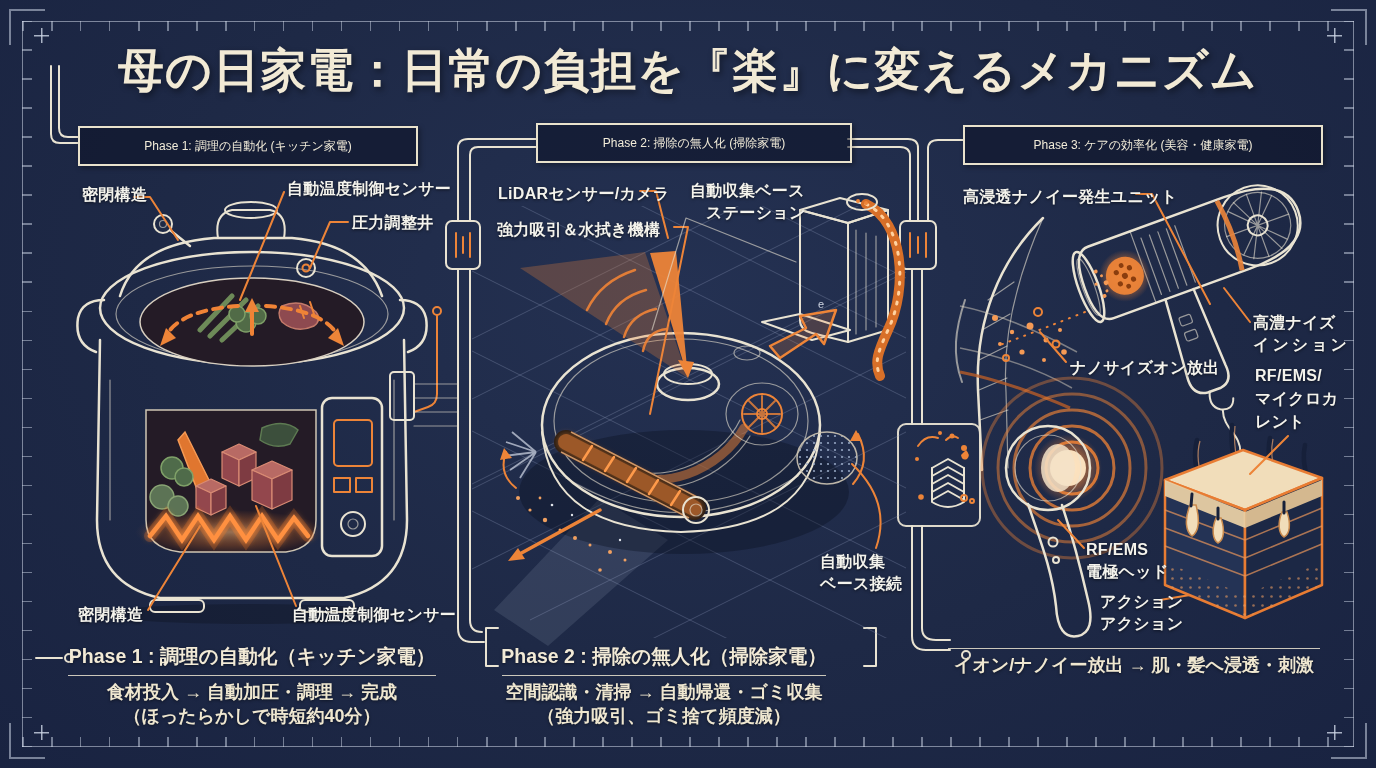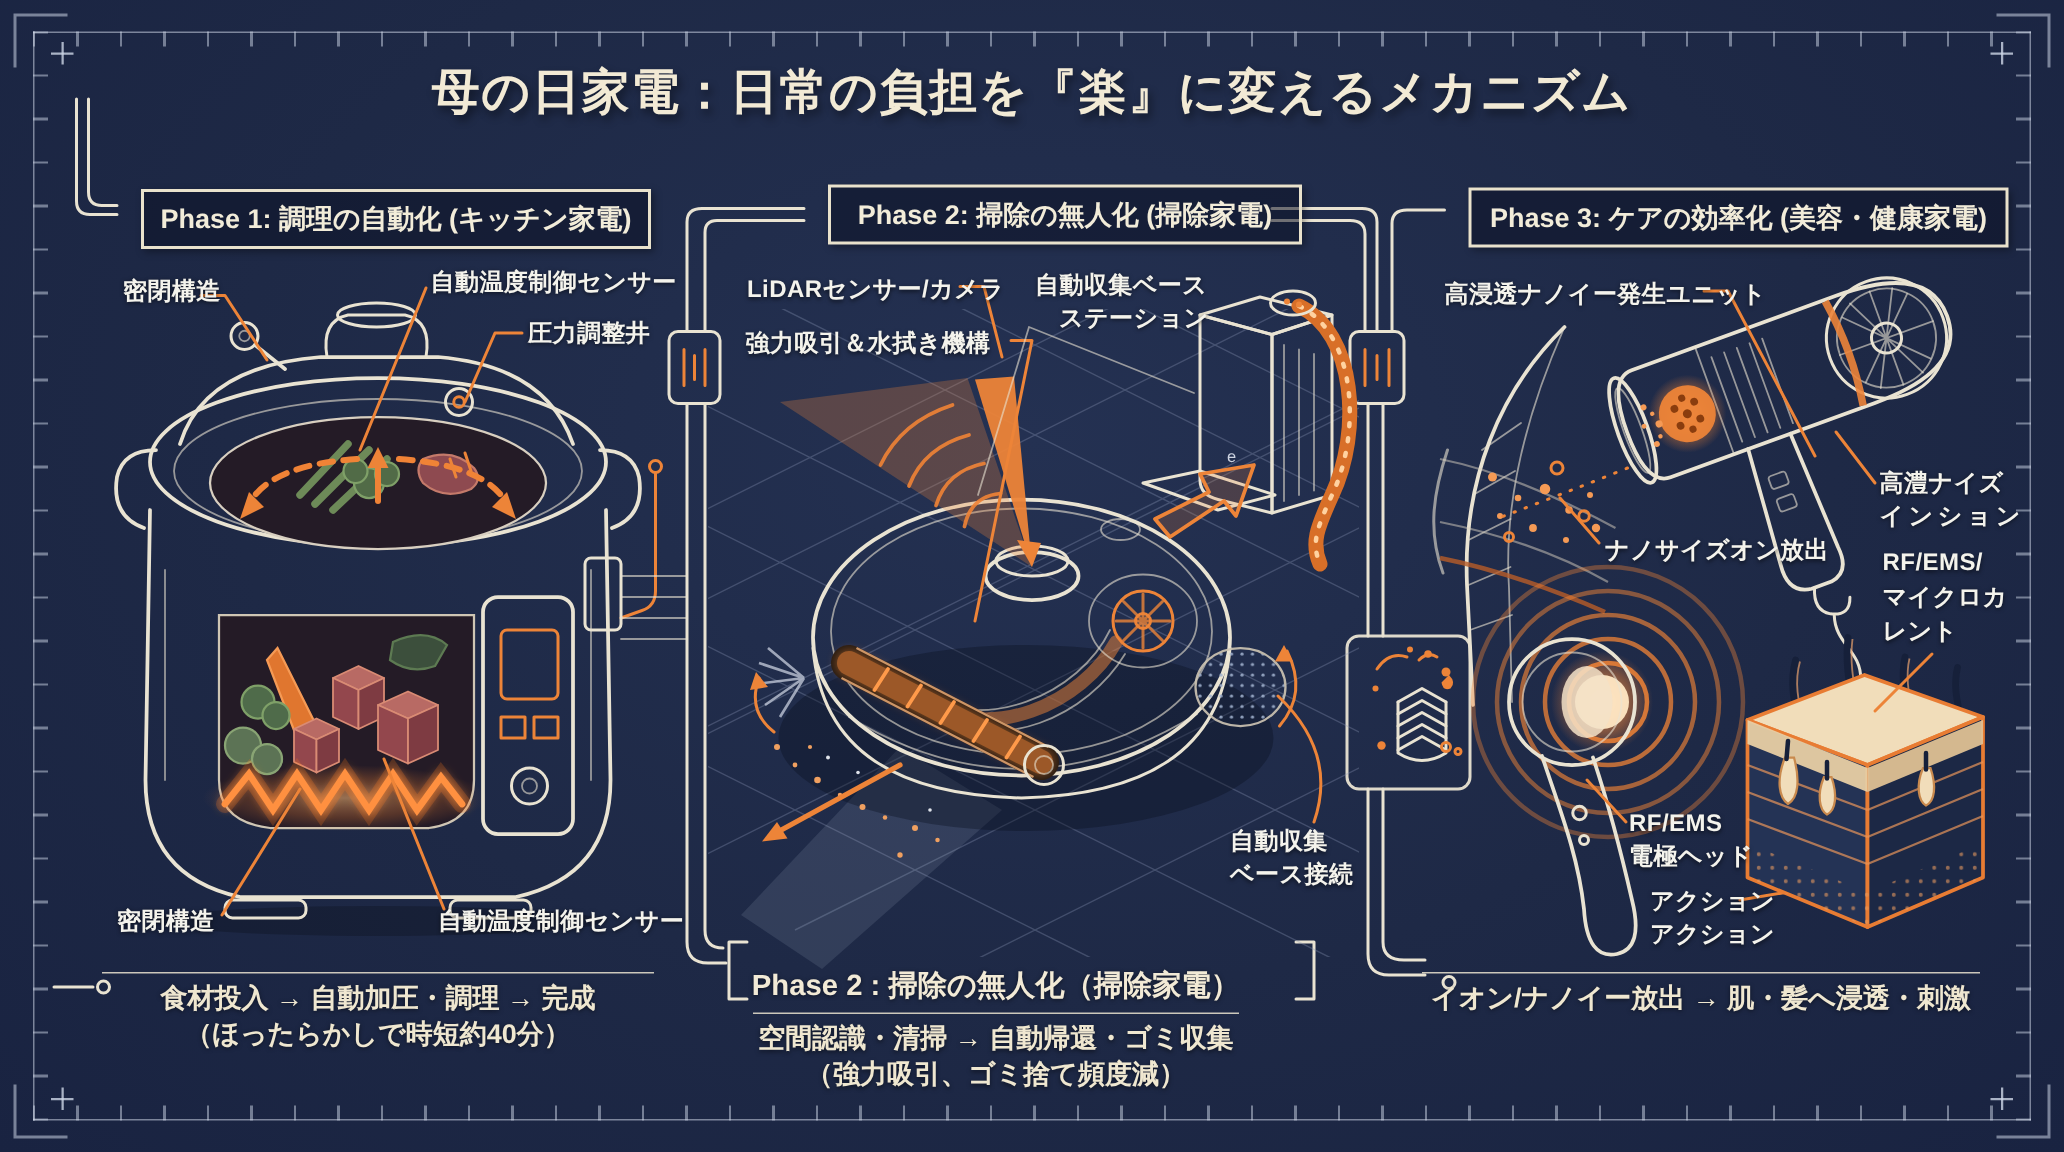--- a/index.html
+++ b/index.html
@@ -18,25 +18,25 @@
   .ruler-right{right:22px;border-right:1.5px solid rgba(205,214,230,.55);}
   .corner{position:absolute;width:34px;height:34px;border:0 solid rgba(200,210,226,.55);}
   .c-tl{top:9px;left:9px;border-top-width:2px;border-left-width:2px;}
   .c-tr{top:9px;right:9px;border-top-width:2px;border-right-width:2px;}
   .c-bl{bottom:9px;left:9px;border-bottom-width:2px;border-left-width:2px;}
   .c-br{bottom:9px;right:9px;border-bottom-width:2px;border-right-width:2px;}
   .plus{position:absolute;width:15px;height:15px;
     background:linear-gradient(rgba(205,214,230,.8),rgba(205,214,230,.8)) center/15px 1.5px no-repeat,
                linear-gradient(rgba(205,214,230,.8),rgba(205,214,230,.8)) center/1.5px 15px no-repeat;}
   
-  .title{position:absolute;top:40px;left:0;right:0;text-align:center;font-size:32px;font-weight:bold;
+  .title{position:absolute;top:40px;left:0;right:0;text-align:center;font-size:46px;font-weight:bold;
     color:#f2ead5;letter-spacing:1px;text-shadow:2px 3px 6px rgba(0,0,0,.45);white-space:nowrap;}
   .hbox{position:absolute;border:2px solid #e9e2cc;background:rgba(12,19,38,.55);display:flex;
-    align-items:center;justify-content:center;font-weight:bold;font-size:18px;color:#f2ecd9;
-    white-space:nowrap;box-shadow:2px 2px 5px rgba(0,0,0,.35);margin-left:16px;}
+    align-items:center;justify-content:center;font-weight:normal;font-size:12px;color:#f2ecd9;
+    white-space:nowrap;box-shadow:2px 2px 5px rgba(0,0,0,.35);}
   .lb{position:absolute;font-weight:bold;font-size:16px;color:#f4f3ec;letter-spacing:.3px;
     text-shadow:0 1px 3px rgba(0,0,0,.6);white-space:nowrap;line-height:1.35;}
   .lb .indent{padding-left:16px;display:block;}
   .lb .sp{letter-spacing:3px;}
   .fcol{position:absolute;text-align:center;}
   .ft{font-size:19.5px;font-weight:bold;color:#f2ead6;white-space:nowrap;text-shadow:0 1px 3px rgba(0,0,0,.5);}
   .fsep{border:none;border-top:1.5px solid rgba(235,228,208,.85);margin:5px 6px 4px;}
   .fl{font-size:18px;font-weight:bold;color:#efe7d0;white-space:nowrap;text-shadow:0 1px 3px rgba(0,0,0,.5);}
   .mark{font-size:11px;fill:#cfd5e2;font-family:"Liberation Sans",sans-serif;}
   
@@ -456,20 +456,21 @@
 <div class="lb" style="left:1086px;top:539px">
   <span>RF/EMS</span><br>
   <span>電極ヘッド</span>
 </div>
 <div class="lb" style="left:1100px;top:591px">
   <span>アクション</span><br>
   <span>アクション</span>
 </div>
 
 <div class="fcol" style="left:62px;top:643px;width:380px">
+  <div class="ft">Phase 1 : 調理の自動化（キッチン家電）</div>
   <hr class="fsep">
   <div class="fl">食材投入 → 自動加圧・調理 → 完成</div>
   <div class="fl">（ほったらかしで時短約40分）</div>
 </div>
 <div class="fcol" style="left:496px;top:643px;width:336px">
   <div class="ft">Phase 2 : 掃除の無人化（掃除家電）</div>
   <hr class="fsep">
   <div class="fl">空間認識・清掃 → 自動帰還・ゴミ収集</div>
   <div class="fl">（強力吸引、ゴミ捨て頻度減）</div>
 </div>

